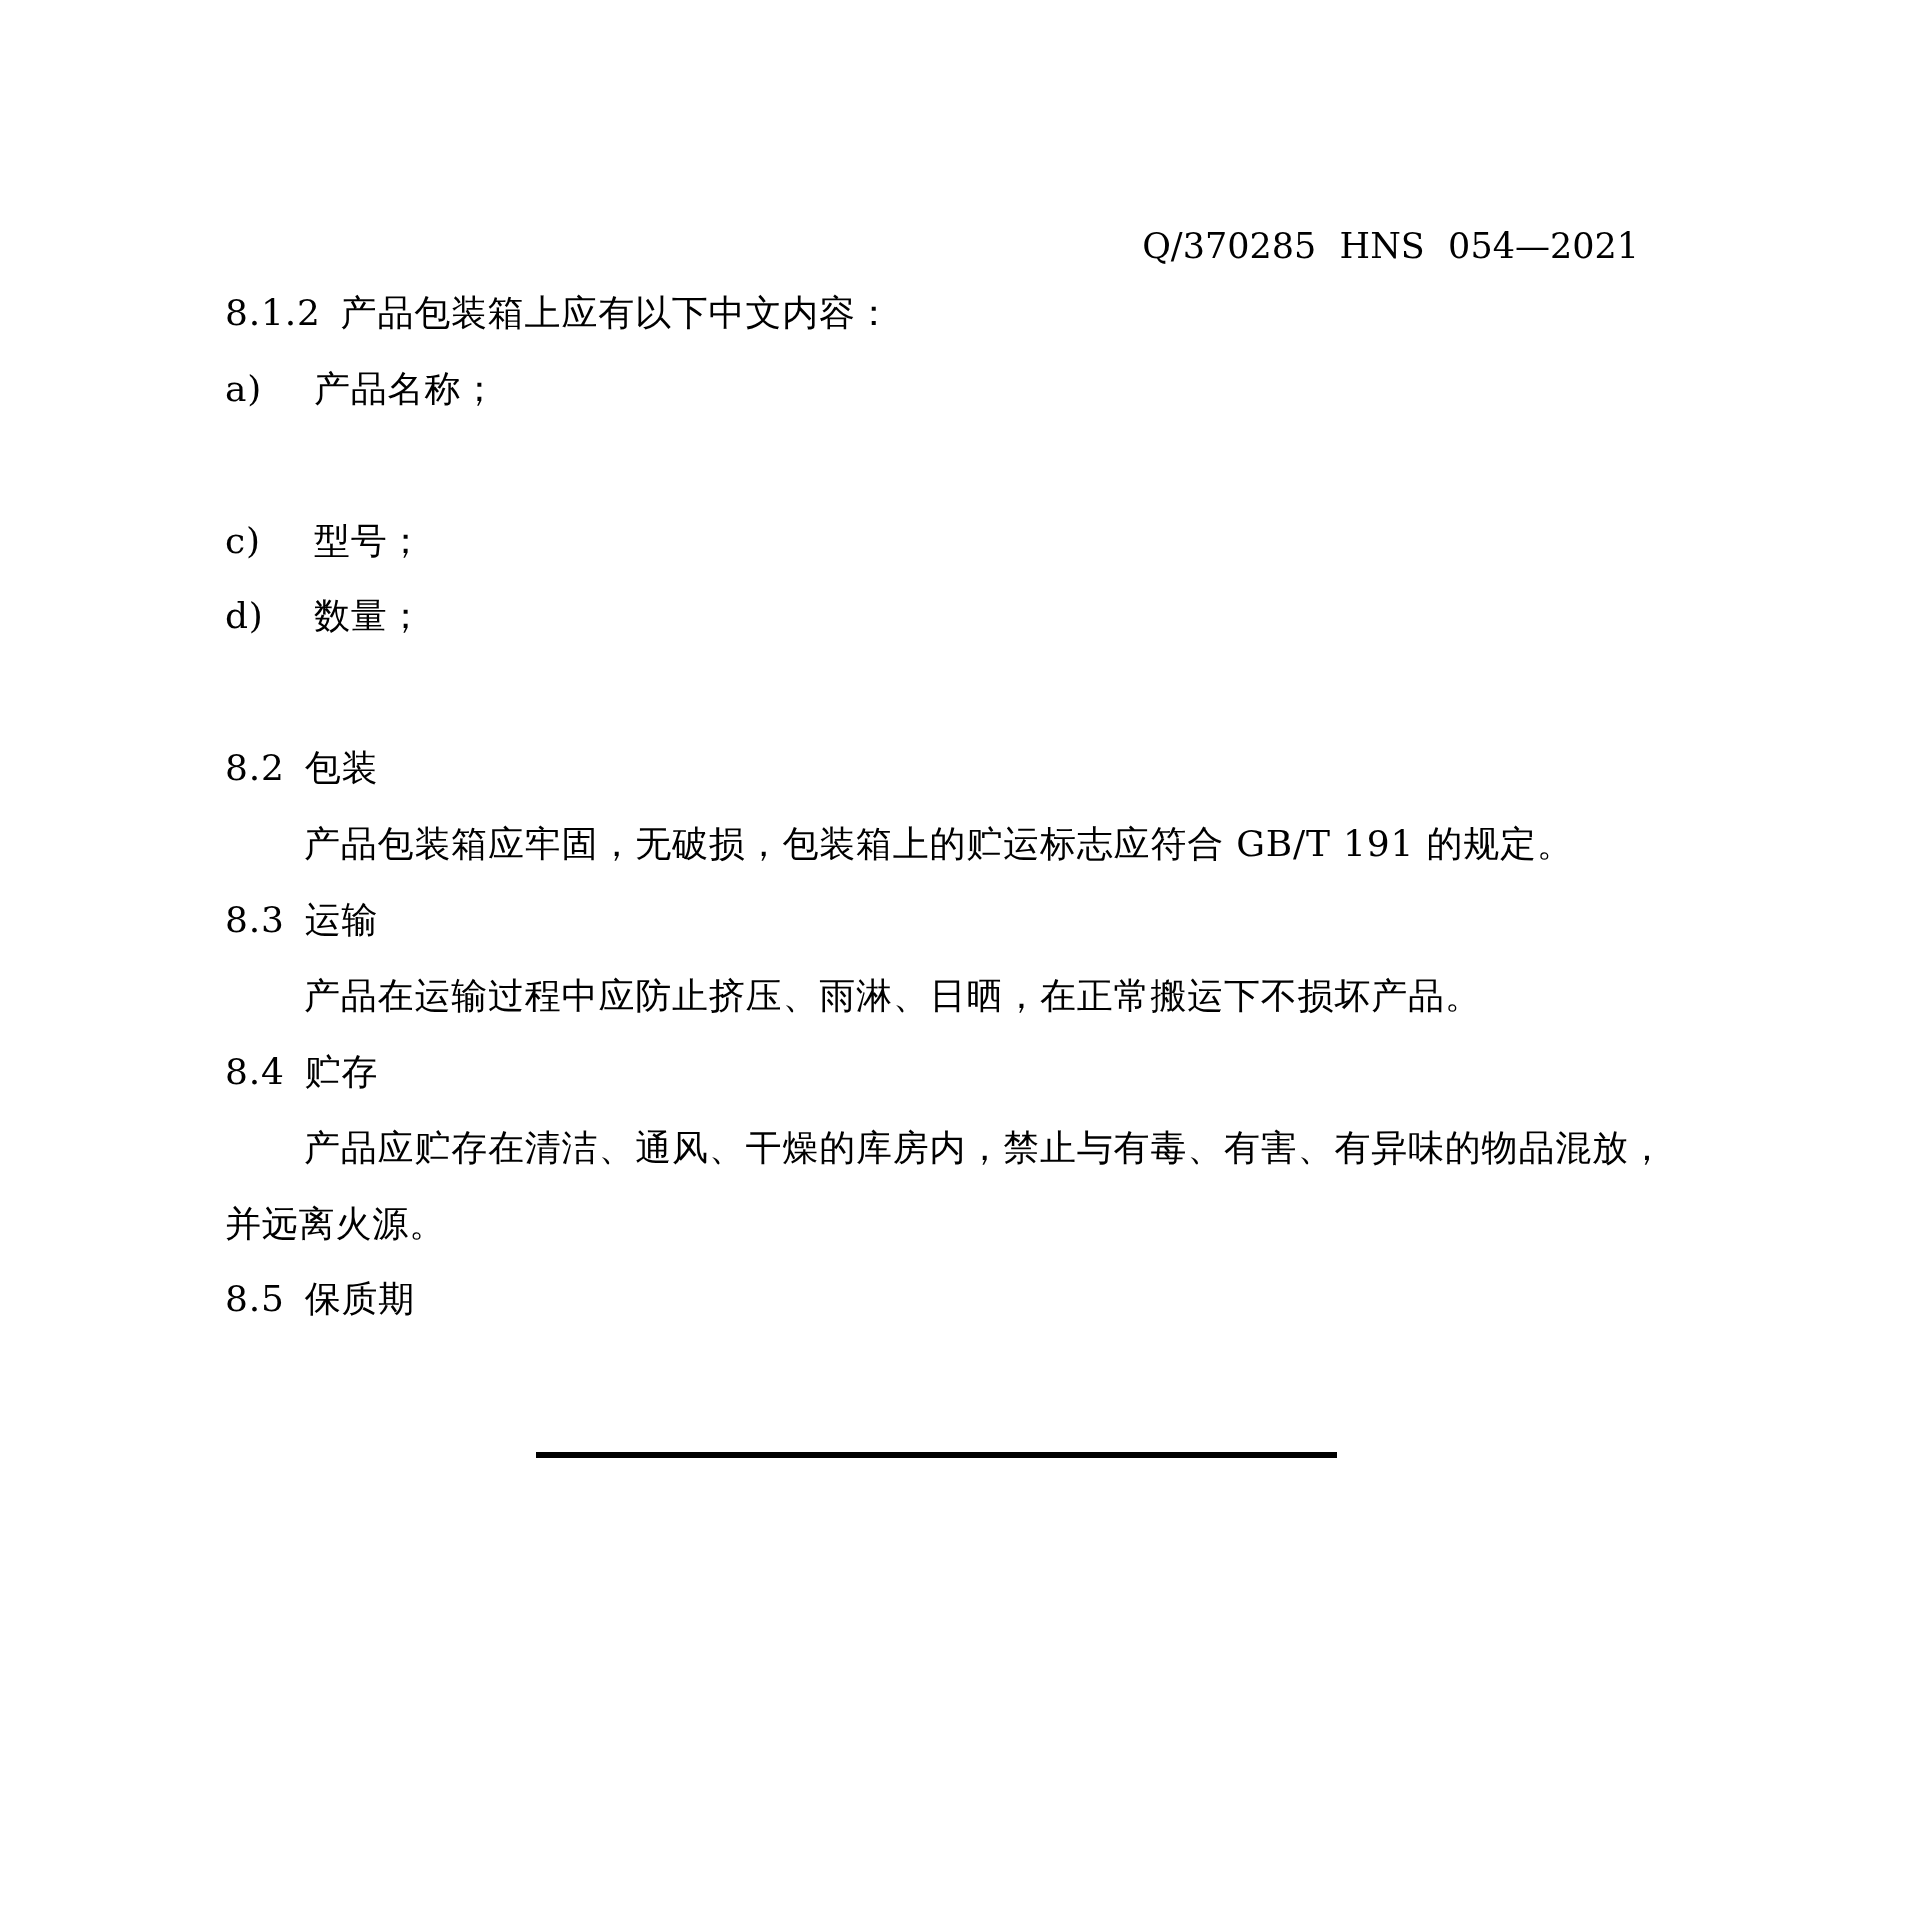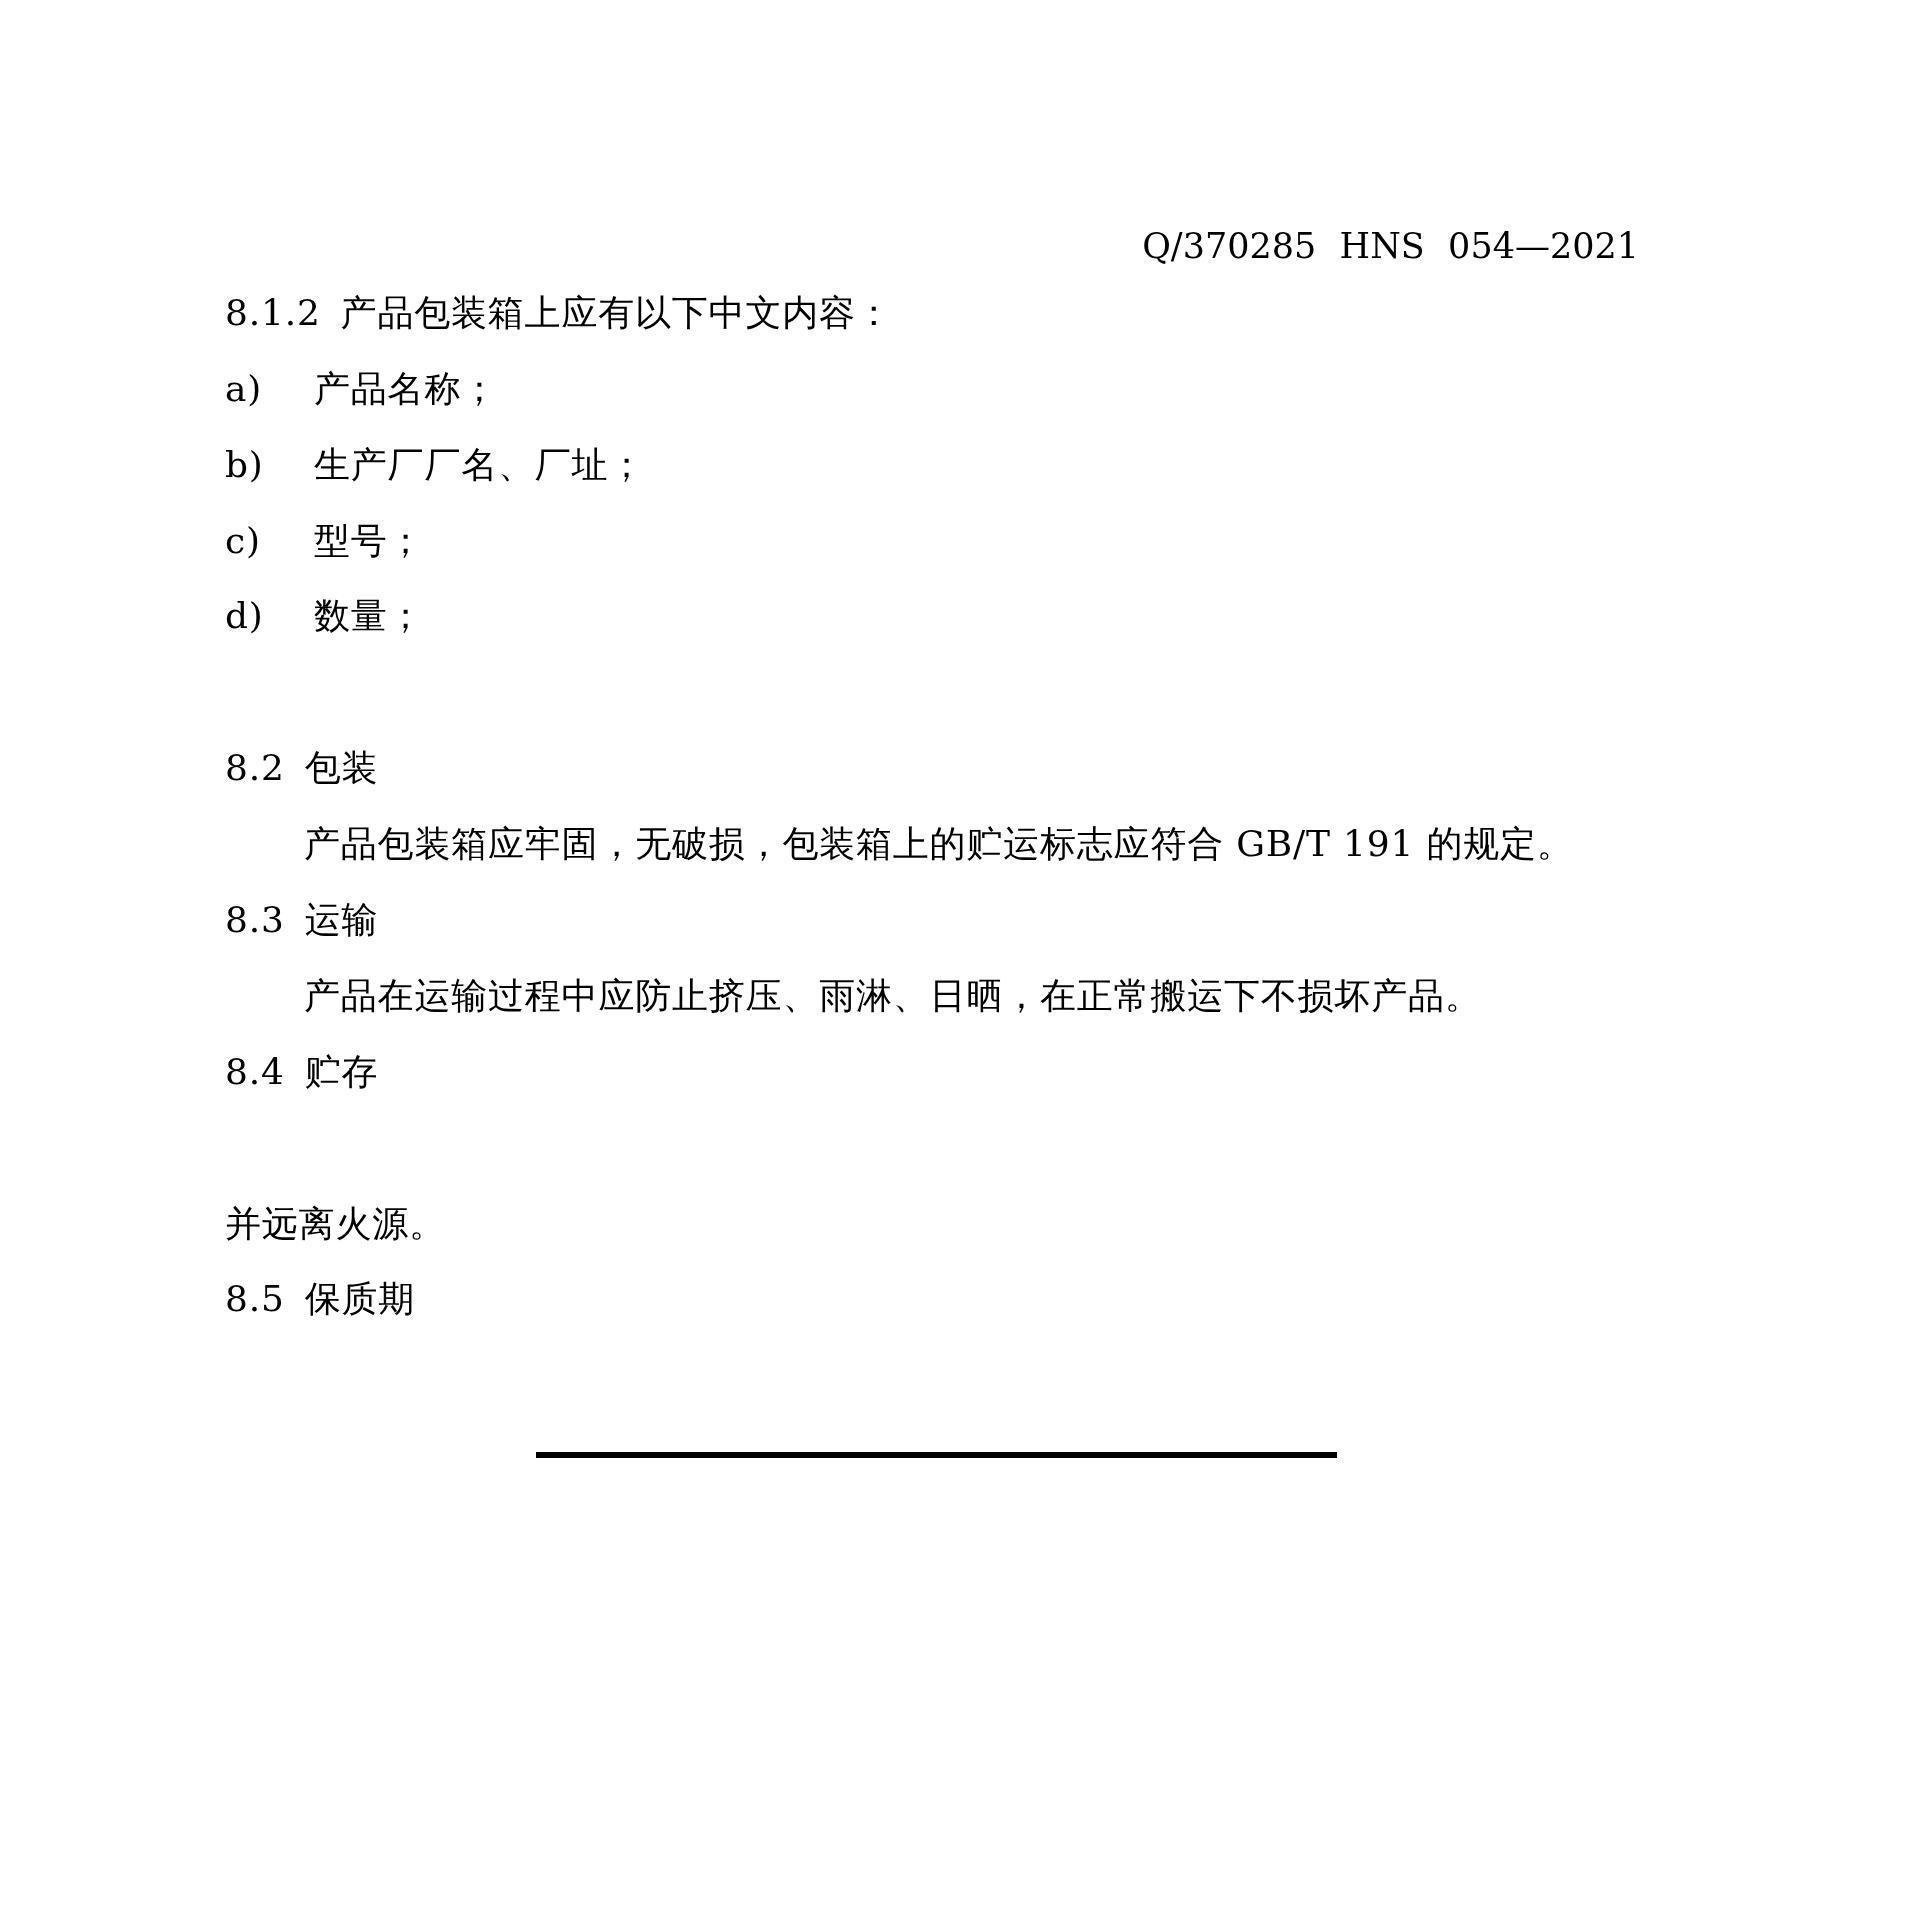--- a/index.html
+++ b/index.html
@@ -66,23 +66,20 @@
   <div class="doc-header">Q/370285 HNS 054—2021</div>
 
   <div class="line lvl1" style="top:284px">
     <span class="clause-label">8.1.2</span><span>产品包装箱上应有以下中文内容：</span>
   </div>
 
   <div class="line lvl1" style="top:360px">
     <span class="list-marker">a)</span><span>产品名称；</span>
   </div>
 
-  <div class="line lvl1" style="top:436px">
-    <span class="list-marker">b)</span><span>生产厂厂名、厂址；</span>
-  </div>
 
   <div class="line lvl1" style="top:512px">
     <span class="list-marker">c)</span><span>型号；</span>
   </div>
 
   <div class="line lvl1" style="top:587px">
     <span class="list-marker">d)</span><span>数量；</span>
   </div>
 
 
@@ -95,20 +92,21 @@
   <div class="line lvl1" style="top:891px">
     <span class="clause-label">8.3</span><span>运输</span>
   </div>
 
   <div class="line para" style="top:967px">产品在运输过程中应防止挤压、雨淋、日晒，在正常搬运下不损坏产品。</div>
 
   <div class="line lvl1" style="top:1043px">
     <span class="clause-label">8.4</span><span>贮存</span>
   </div>
 
+  <div class="line para" style="top:1119px">产品应贮存在清洁、通风、干燥的库房内，禁止与有毒、有害、有异味的物品混放，</div>
 
   <div class="line lvl1" style="top:1195px">并远离火源。</div>
 
   <div class="line lvl1" style="top:1270px">
     <span class="clause-label">8.5</span><span>保质期</span>
   </div>
 
 
   <div class="end-rule"></div>
 

